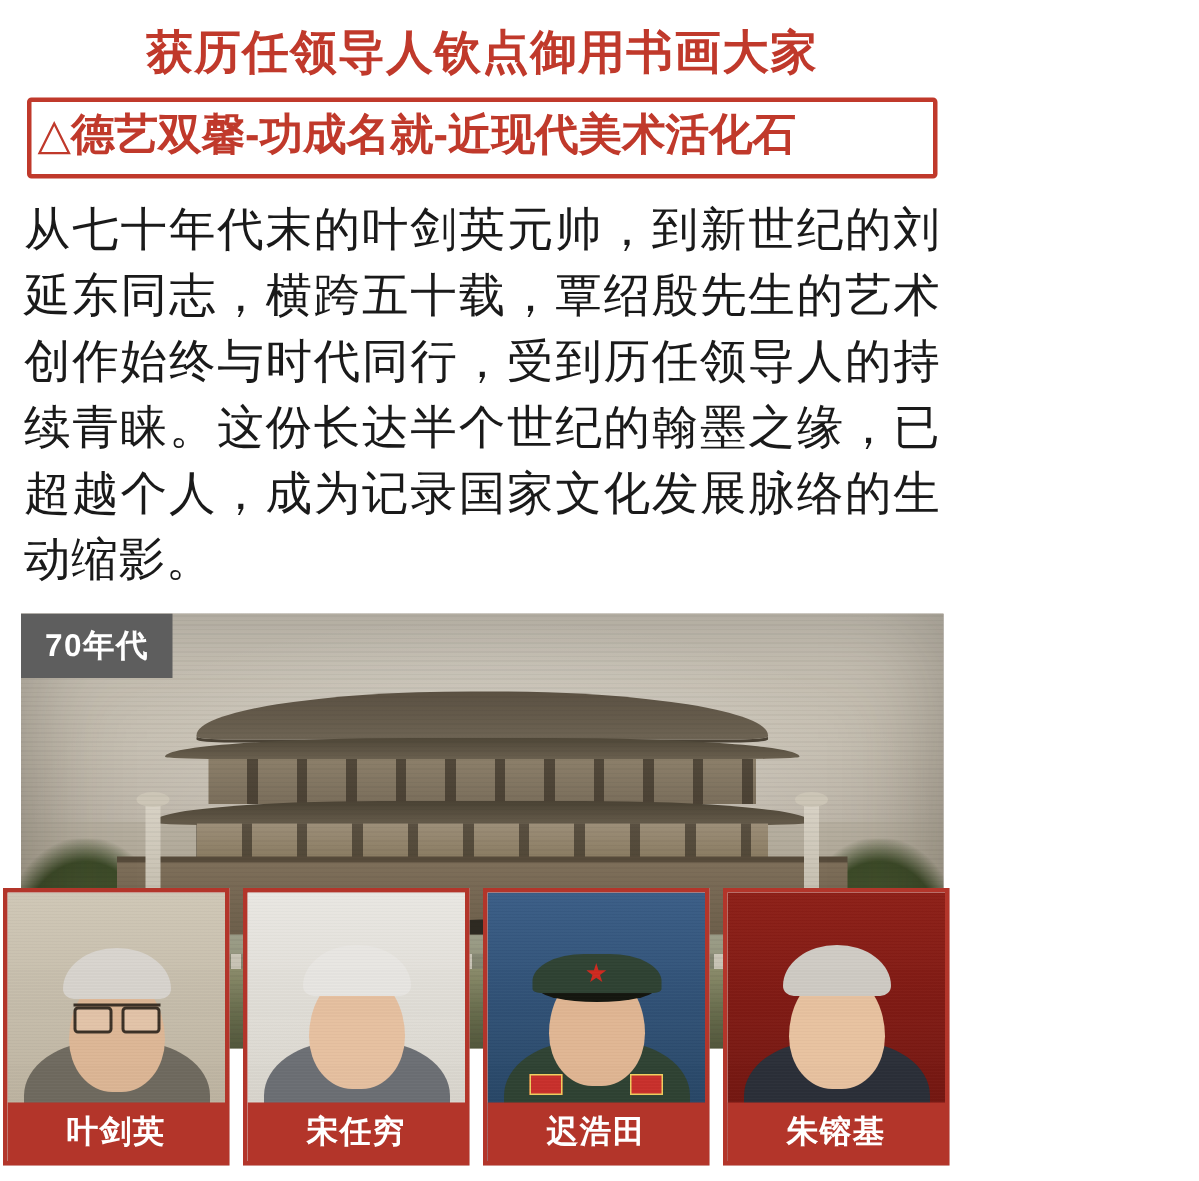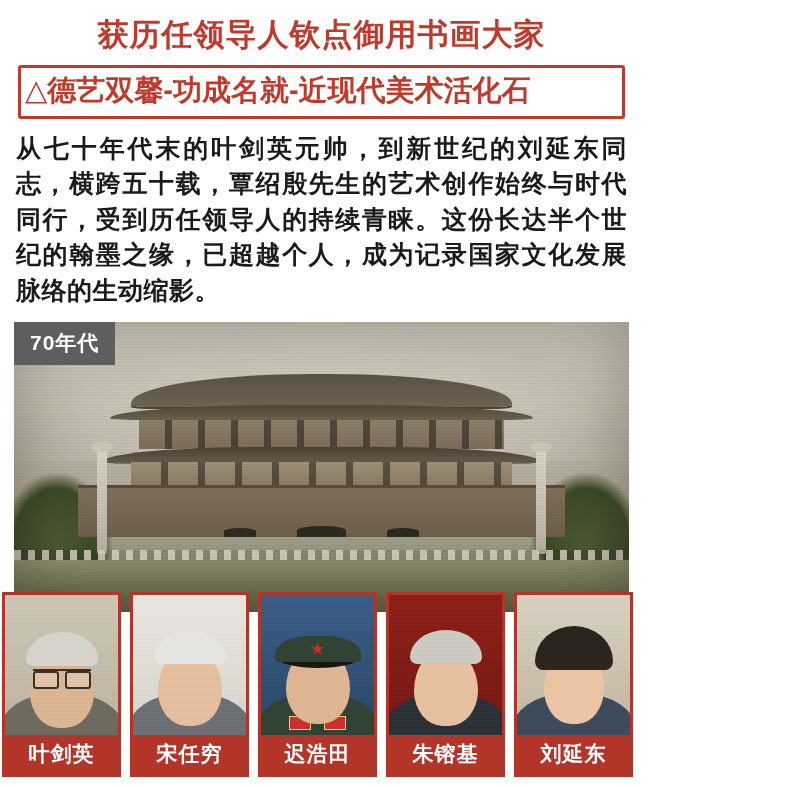--- a/index.html
+++ b/index.html
@@ -48,26 +48,25 @@
     font-weight: bold;
     line-height: 1.15;
     letter-spacing: 0px;
     white-space: nowrap;
   }
 
   
   .body-text {
     margin: 12px 16px 0 16px;
     color: #1a1a1a;
-    font-size: 25px;
+    font-size: 31px;
     line-height: 1.42;
     text-align: justify;
     text-justify: inter-ideograph;
     letter-spacing: 0.5px;
-    font-weight: bold;
   }
 
   
   .photo-wrap {
     position: relative;
     margin: 14px 14px 0 14px;
     height: 290px;
     overflow: hidden;
     background: #9a9489;
   }
@@ -469,24 +468,15 @@
     <div class="portrait">
       <div class="p-photo" style="background:linear-gradient(to bottom,#8d1f17,#6d1510);">
         <div class="torso" style="background:#2b2f38;"></div>
         <div class="face" style="background:#e8c2a0;bottom:48px;"></div>
         <div class="hair" style="bottom:110px;background:#cfcbc4;"></div>
       </div>
       <div class="p-overlay-grain"></div>
       <div class="p-name">朱镕基</div>
     </div>
 
-    <div class="portrait">
-      <div class="p-photo" style="background:linear-gradient(to bottom,#d9d2c2,#bcae94);">
-        <div class="torso" style="background:#3c4a5c;"></div>
-        <div class="face" style="background:#edc6a6;bottom:50px;width:60px;"></div>
-        <div class="hair" style="bottom:104px;background:#2b231c;width:78px;height:44px;"></div>
-      </div>
-      <div class="p-overlay-grain"></div>
-      <div class="p-name">刘延东</div>
-    </div>
 
   </div>
 </div>
 
 </body></html>

